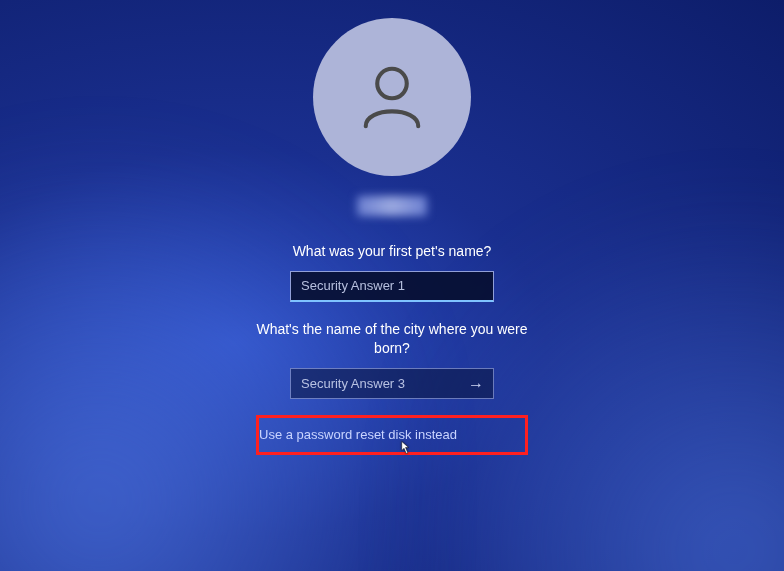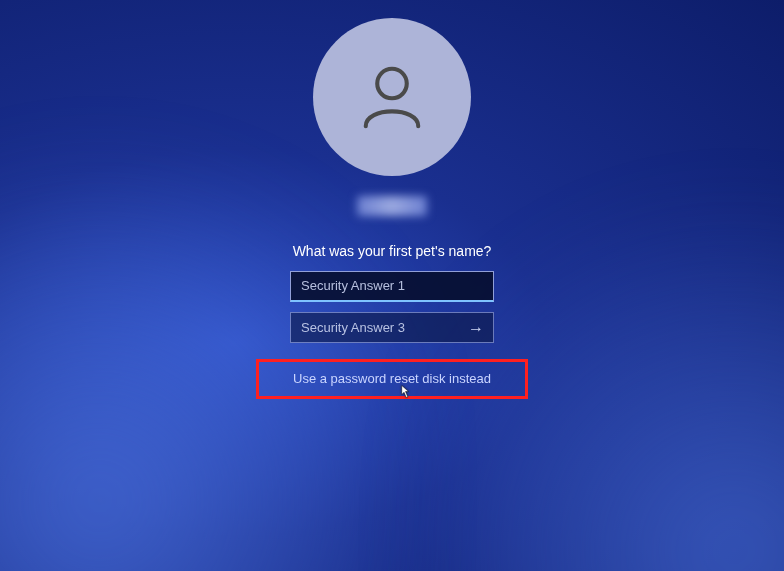--- a/index.html
+++ b/index.html
@@ -124,21 +124,21 @@
       background: transparent;
       border: none;
     }
     .alt-link-wrap {
       margin-top: 16px;
       width: 272px;
       height: 40px;
       border: 3px solid #ff2020;
       display: flex;
       align-items: center;
-      justify-content: center;
+      justify-content: flex-start;
       position: relative;
     }
     .alt-link {
       color: #c9d4ff;
       font-size: 13px;
       background: transparent;
       border: none;
       cursor: pointer;
       font-family: inherit;
     }
@@ -169,20 +169,21 @@
     </span>
   </div>
 
   <div class="username"></div>
 
   <div class="question first">What was your first pet's name?</div>
   <div class="input-row">
     <input class="answer-input focused" type="text" placeholder="Security Answer 1" style="">
   </div>
 
+  <div class="question">What's the name of the city where you were born?</div>
 
   <div class="input-row">
     <input class="answer-input" type="text" style="padding-right: 26px;" placeholder="Security Answer 3">
     <button class="submit-arrow">
       <span>→</span>
     </button>
   </div>
 
   <div class="alt-link-wrap">
     <button class="alt-link">Use a password reset disk instead</button>

